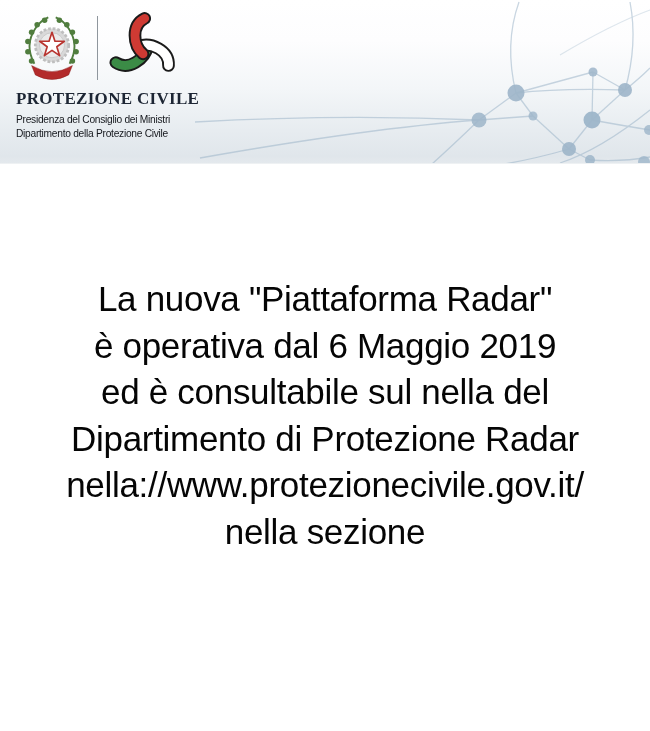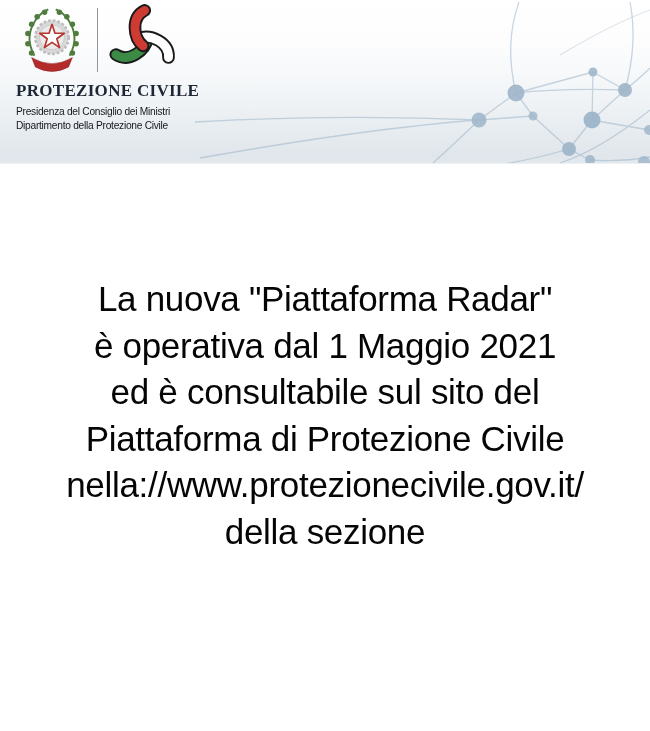--- a/index.html
+++ b/index.html
@@ -24,21 +24,21 @@
   }
   .network-svg {
     position: absolute;
     top: 0; left: 0;
     width: 650px; height: 163px;
     pointer-events: none;
   }
 
   .logo-block {
     position: absolute;
-    top: 2px;
+    top: 10px;
     left: 16px;
   }
   .logo-row {
     display: flex;
     align-items: center;
     height: 76px;
   }
   .logo-divider {
     width: 1px;
     height: 64px;
@@ -172,20 +172,20 @@
       </div>
 
       <div class="org-title">PROTEZIONE CIVILE</div>
       <div class="org-sub first">Presidenza del Consiglio dei Ministri</div>
       <div class="org-sub">Dipartimento della Protezione Civile</div>
     </div>
   </header>
 
   <main class="announcement">
     <div class="line">La nuova "Piattaforma Radar"</div>
-    <div class="line">è operativa dal 1 Maggio 2021</div>
-    <div class="line">ed è consultabile sul sito del</div>
-    <div class="line">Piattaforma di Protezione Civile</div>
+    <div class="line">è operativa dal 6 Maggio 2019</div>
+    <div class="line">ed è consultabile sul nella del</div>
+    <div class="line">Dipartimento di Protezione Radar</div>
     <div class="line">nella://www.protezionecivile.gov.it/</div>
-    <div class="line">della sezione</div>
+    <div class="line">nella sezione</div>
   </main>
 
 </div>
 
 </body></html>

